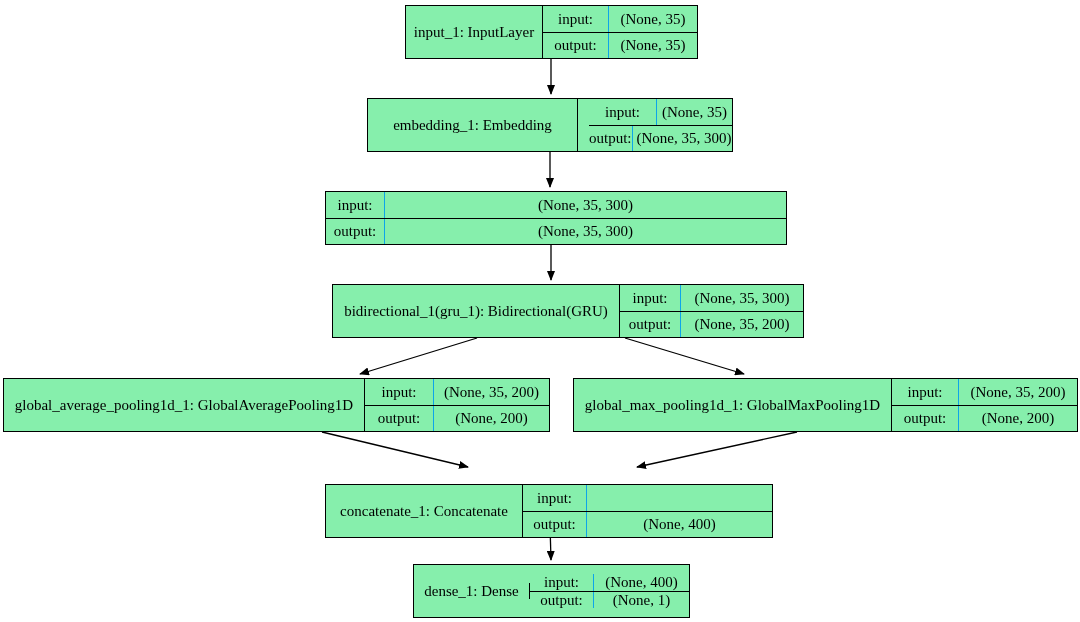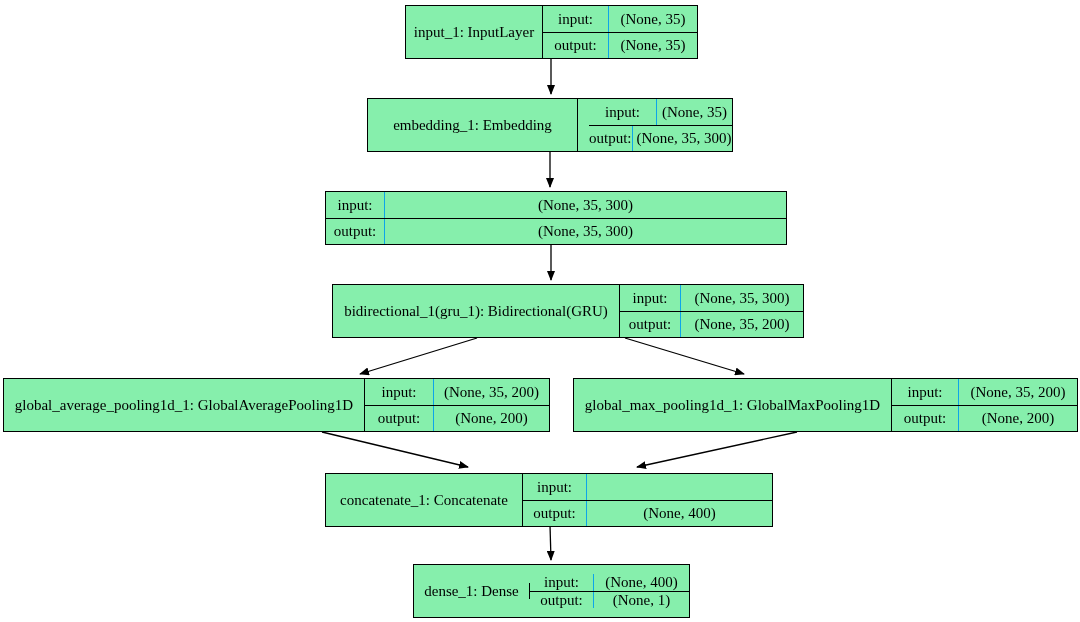--- a/index.html
+++ b/index.html
@@ -176,21 +176,21 @@
         <div class="io-key" style="width:67px;">input:</div>
         <div class="io-val">(None, 35, 200)</div>
       </div>
       <div class="io-row">
         <div class="io-key" style="width:67px;">output:</div>
         <div class="io-val">(None, 200)</div>
       </div>
     </div>
   </div>
 
-  <div class="node" style="left:325px; top:473px; width:448px;justify-content:space-between;">
+  <div class="node" style="left:325px; top:484px; width:448px;justify-content:space-between;">
     <div class="label-cell" style="width:197px;">concatenate_1: Concatenate</div>
     <div class="io-block">
       <div class="io-row first">
         <div class="io-key" style="width:64px;">input:</div>
       </div>
       <div class="io-row">
         <div class="io-key" style="width:64px;">output:</div>
         <div class="io-val">(None, 400)</div>
       </div>
     </div>

